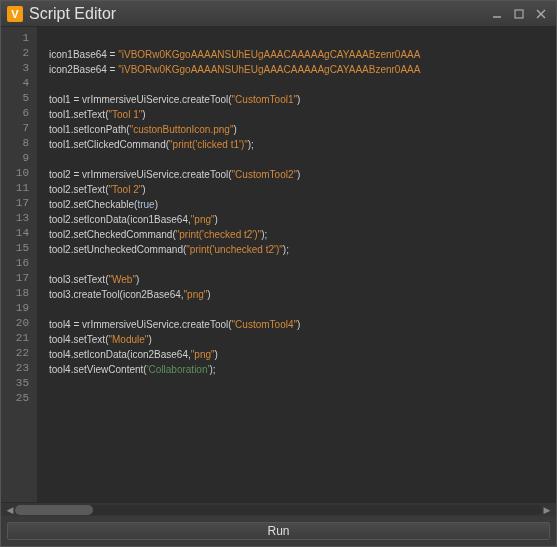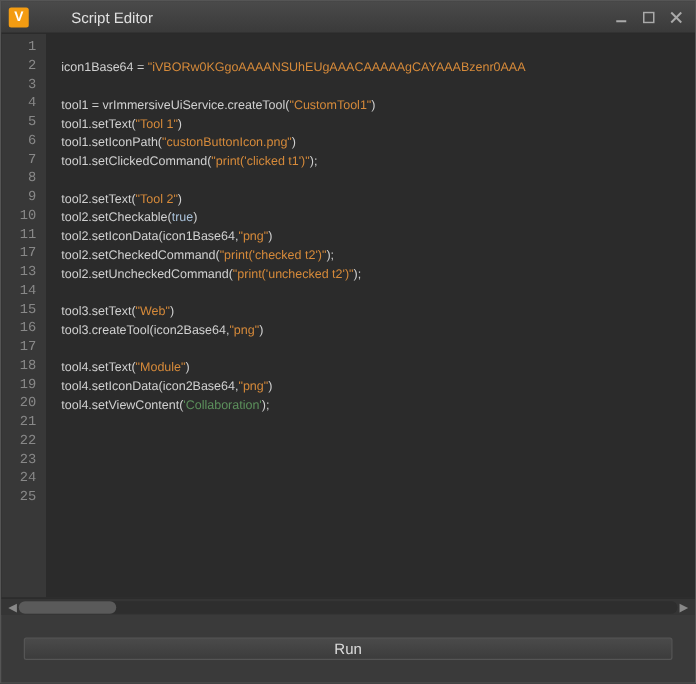--- a/index.html
+++ b/index.html
@@ -38,23 +38,22 @@
       display: flex;
       align-items: center;
       justify-content: center;
       font-size: 11px;
       font-weight: bold;
       color: #fff;
       border-radius: 2px;
     }
     .titlebar-title {
       color: #e0e0e0;
-      font-size: 12px;
-      flex: 1;
-      margin-left: 28px;
+      font-size: 16px;
+      flex: 1;
     }
     .titlebar-controls {
       display: flex;
       gap: 4px;
     }
     .titlebar-btn {
       width: 18px;
       height: 16px;
       display: flex;
       align-items: center;
@@ -142,21 +141,21 @@
     }
     .run-button {
       height: 18px;
       background: linear-gradient(to bottom, #4a4a4a, #3c3c3c);
       border: 1px solid #555;
       color: #ddd;
       font-size: 12px;
       display: flex;
       align-items: center;
       justify-content: center;
-      margin: 18px;
+      margin: 6px;
       border-radius: 2px;
       cursor: pointer;
     }
   </style>
 </head>
 <body>
 
 <div class="window">
   <div class="titlebar">
     <div class="titlebar-icon">V</div>
@@ -199,40 +198,43 @@
         <div class="gutter-line">14</div>
         <div class="gutter-line">15</div>
         <div class="gutter-line">16</div>
         <div class="gutter-line">17</div>
         <div class="gutter-line">18</div>
         <div class="gutter-line">19</div>
         <div class="gutter-line">20</div>
         <div class="gutter-line">21</div>
         <div class="gutter-line">22</div>
         <div class="gutter-line">23</div>
-        <div class="gutter-line">24</div>
+        <div class="gutter-line">35</div>
         <div class="gutter-line">25</div>
       </div>
     <div class="code-area" id="code">
         <div class="code-line"><span>icon1Base64 = </span><span class="str">"iVBORw0KGgoAAAANSUhEUgAAACAAAAAgCAYAAABzenr0AAA</span></div>
+        <div class="code-line"><span>icon2Base64 = </span><span class="str">"iVBORw0KGgoAAAANSUhEUgAAACAAAAAgCAYAAABzenr0AAA</span></div>
         <div class="code-line"></div>
         <div class="code-line"><span>tool1 = vrImmersiveUiService.createTool(</span><span class="str">"CustomTool1"</span><span>)</span></div>
         <div class="code-line"><span>tool1.setText(</span><span class="str">"Tool 1"</span><span>)</span></div>
         <div class="code-line"><span>tool1.setIconPath(</span><span class="str">"custonButtonIcon.png"</span><span>)</span></div>
         <div class="code-line"><span>tool1.setClickedCommand(</span><span class="str">"print('clicked t1')"</span><span>);</span></div>
         <div class="code-line"></div>
+        <div class="code-line"><span>tool2 = vrImmersiveUiService.createTool(</span><span class="str">"CustomTool2"</span><span>)</span></div>
         <div class="code-line"><span>tool2.setText(</span><span class="str">"Tool 2"</span><span>)</span></div>
         <div class="code-line"><span>tool2.setCheckable(</span><span class="kw">true</span><span>)</span></div>
         <div class="code-line"><span>tool2.setIconData(icon1Base64,</span><span class="str">"png"</span><span>)</span></div>
         <div class="code-line"><span>tool2.setCheckedCommand(</span><span class="str">"print('checked t2')"</span><span>);</span></div>
         <div class="code-line"><span>tool2.setUncheckedCommand(</span><span class="str">"print('unchecked t2')"</span><span>);</span></div>
         <div class="code-line"></div>
         <div class="code-line"><span>tool3.setText(</span><span class="str">"Web"</span><span>)</span></div>
         <div class="code-line"><span>tool3.createTool(icon2Base64,</span><span class="str">"png"</span><span>)</span></div>
         <div class="code-line"></div>
+        <div class="code-line"><span>tool4 = vrImmersiveUiService.createTool(</span><span class="str">"CustomTool4"</span><span>)</span></div>
         <div class="code-line"><span>tool4.setText(</span><span class="str">"Module"</span><span>)</span></div>
         <div class="code-line"><span>tool4.setIconData(icon2Base64,</span><span class="str">"png"</span><span>)</span></div>
         <div class="code-line"><span>tool4.setViewContent(</span><span class="str2">'Collaboration'</span><span>);</span></div>
         <div class="code-line"></div>
       </div>
   </div>
 
   <div class="scrollbar-wrap">
     <div class="scrollbar-arrow left">◀</div>
     <div class="scrollbar-track">

